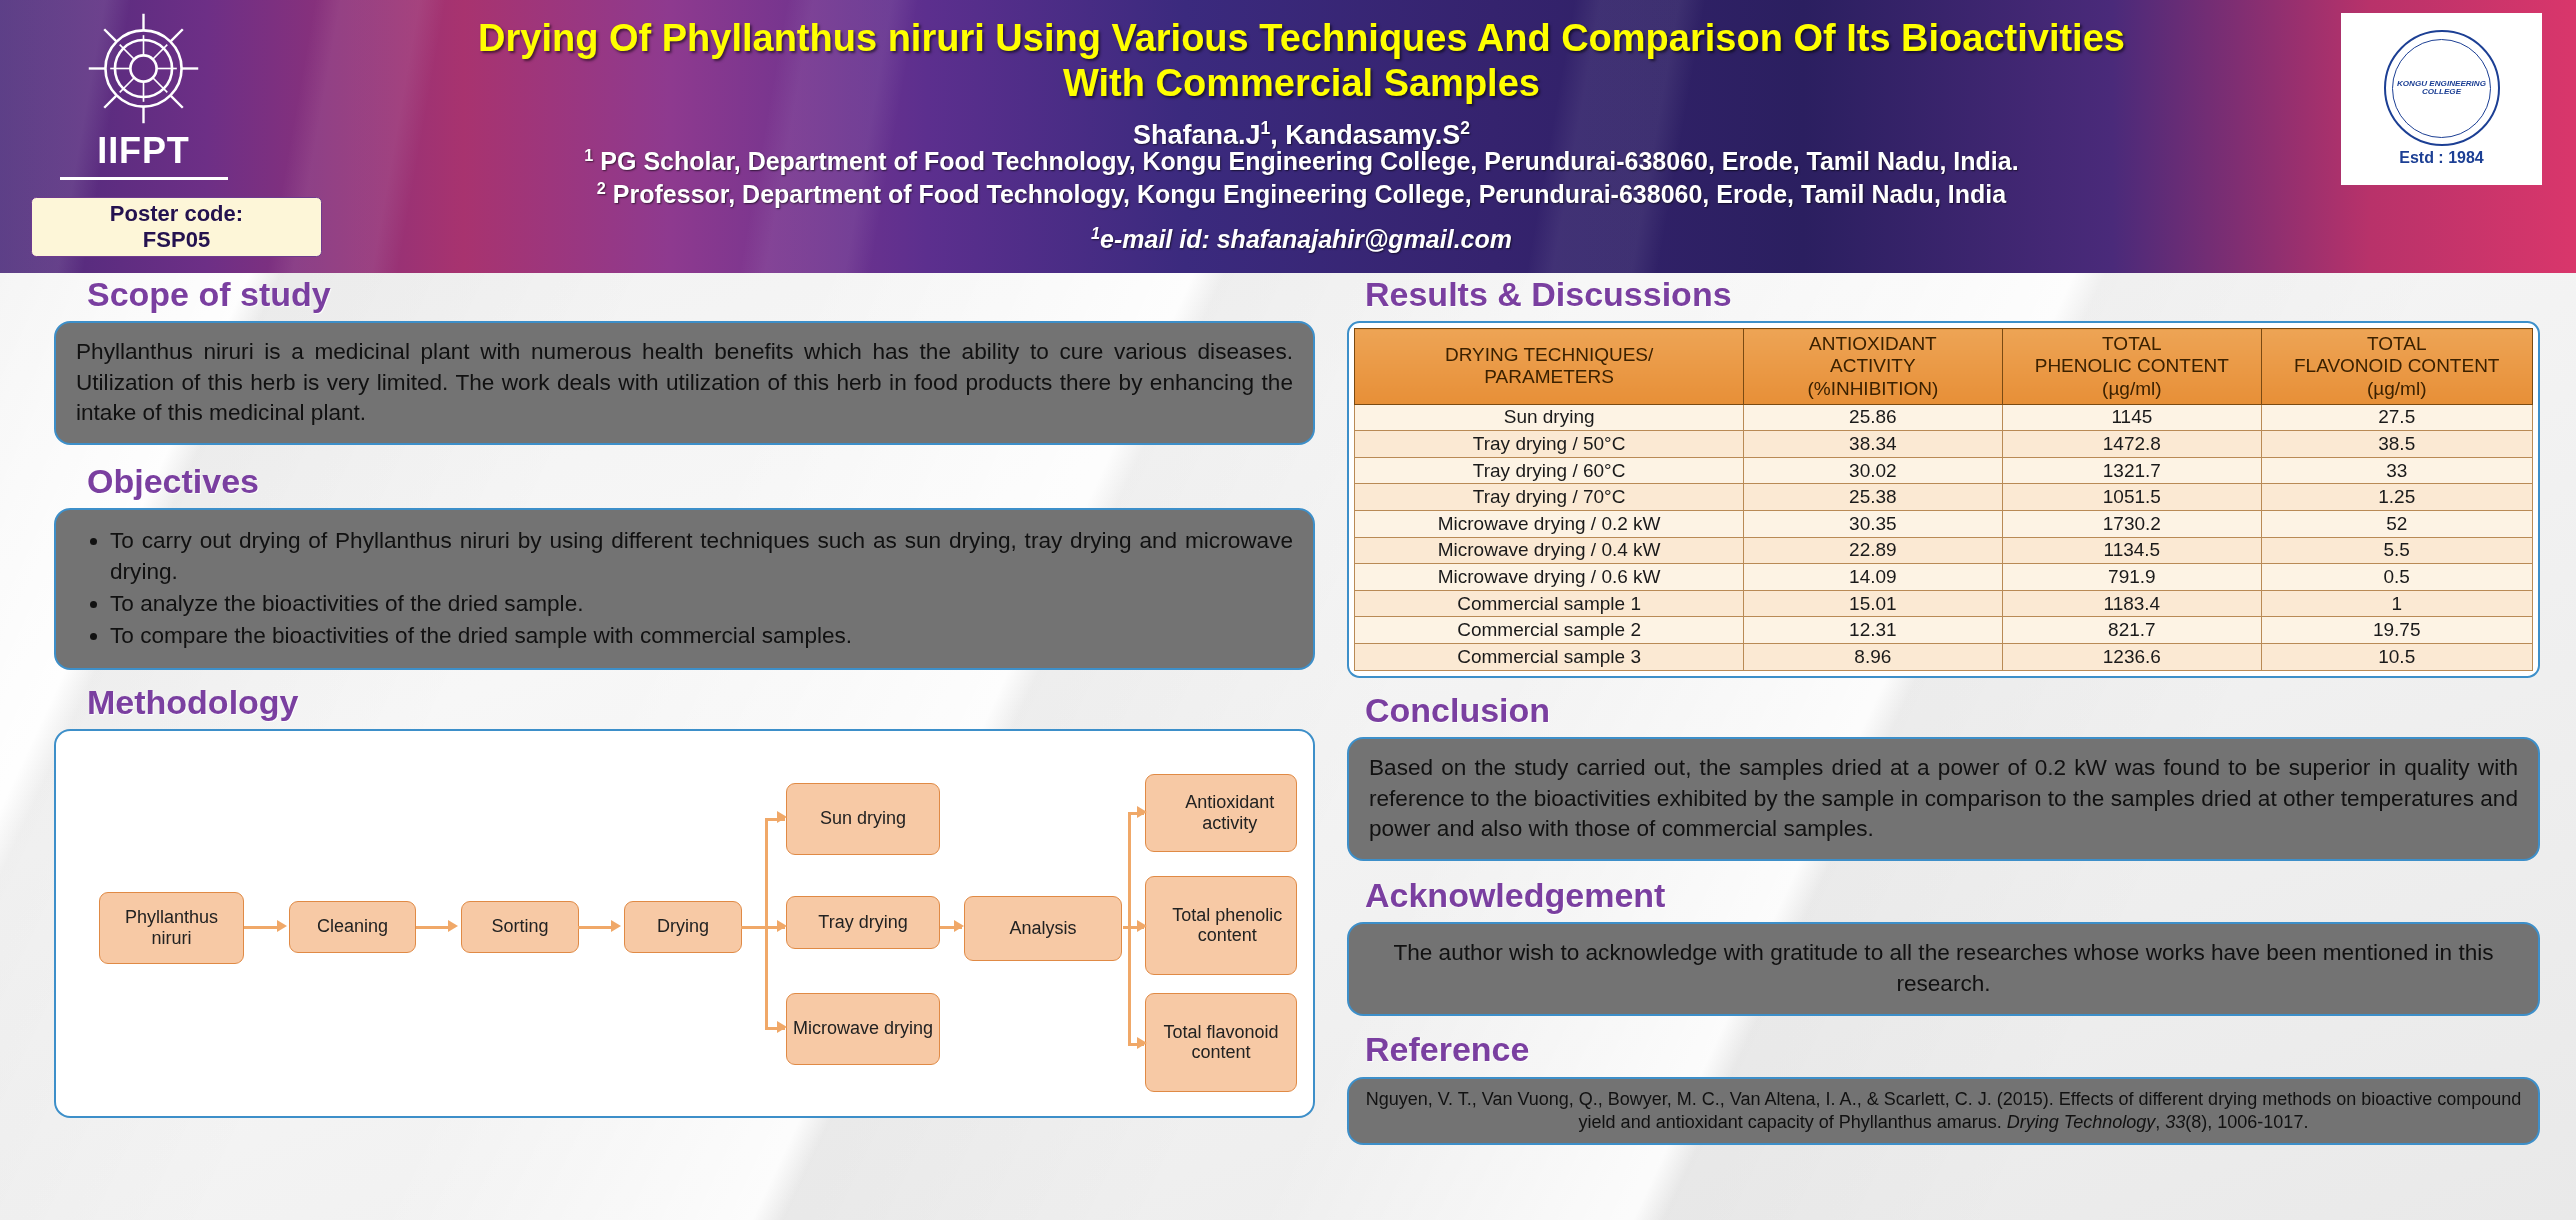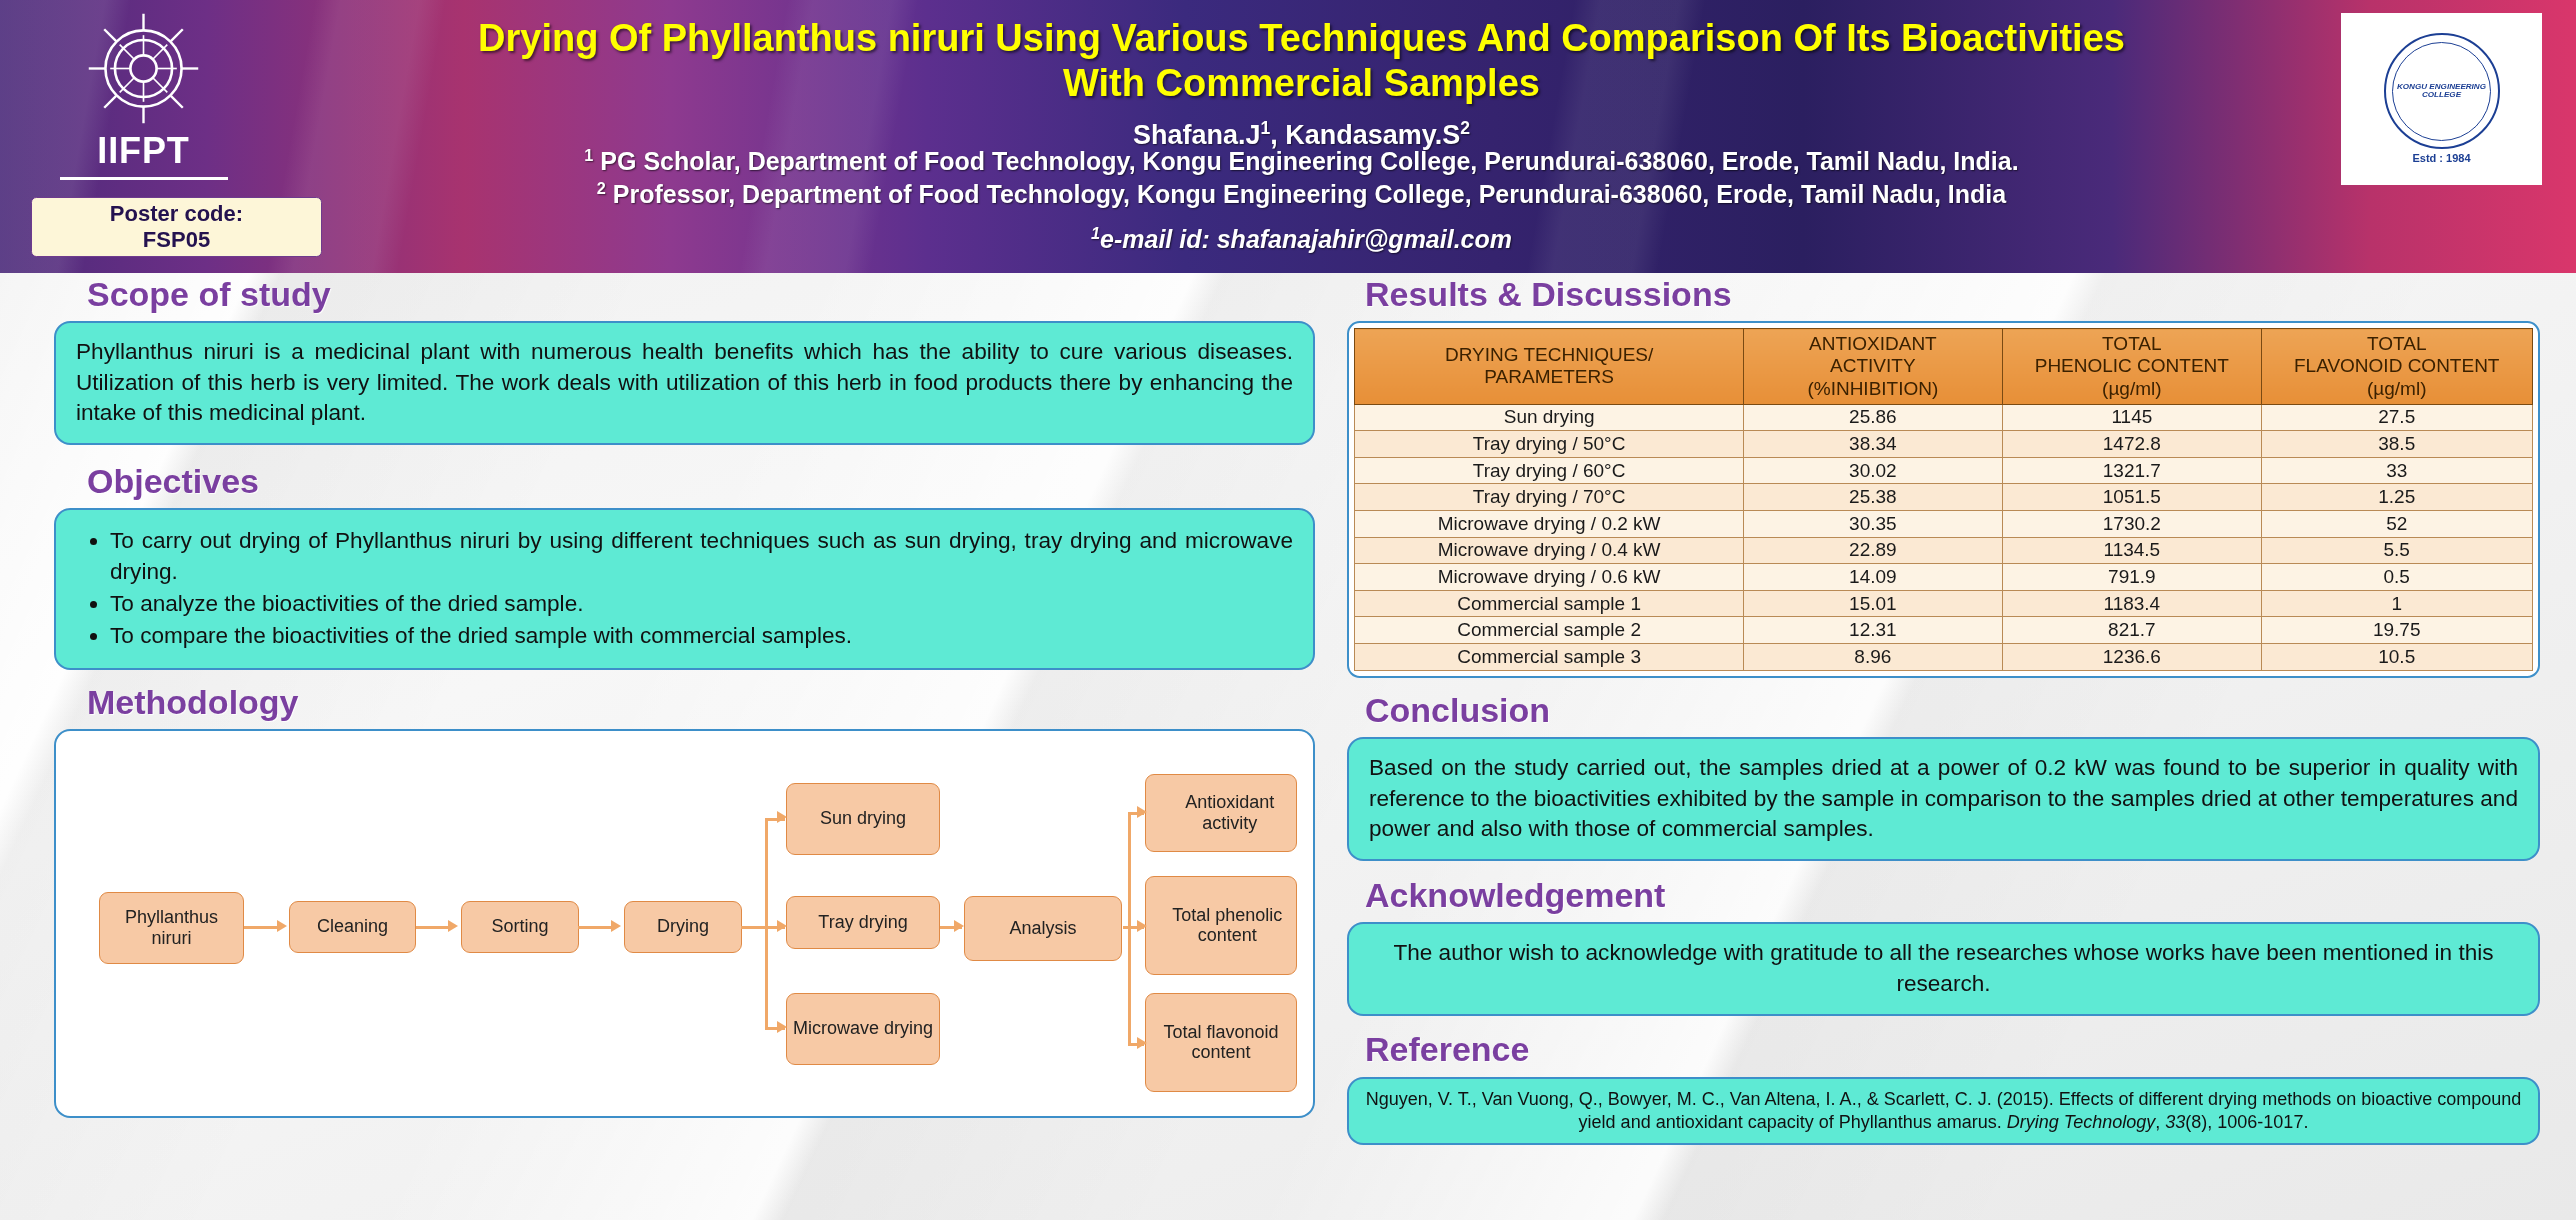--- a/index.html
+++ b/index.html
@@ -92,34 +92,34 @@
   .logo-right .seal {
     width: 116px; height: 116px; border-radius: 50%;
     border: 2.7px solid #1c3f94; position: relative;
     display:flex; align-items:center; justify-content:center;
     color:#1c3f94; font-size: 8.1px; text-align:center; line-height:1.05;font-style:italic;
   }
   .logo-right .seal::before{
     content:""; position:absolute; inset:6.3px; border:1.8px solid #1c3f94; border-radius:50%;
   }
   .logo-right .seal .inner-txt{ position:relative; z-index:2; padding: 0 9px; font-weight:bold;}
-  .logo-right .estd { font-size: 11px; color:#1c3f94; margin-top: 2.7px; font-weight:bold;}
+  .logo-right .estd { font-size: 16px; color:#1c3f94; margin-top: 2.7px; font-weight:bold;}
 
   
   .col-left { position:absolute; left: 54px; top: 271px; width: 1261px; z-index:1; }
   .col-right { position:absolute; left: 1347px; top: 271px; width: 1193px; z-index:1; }
 
   .sec-title {
     color: #7a3fa0; font-size: 34px; font-weight: bold;
     margin: 3.6px 0 7.2px 33px; text-shadow: 0.9px 0.9px 0.9px rgba(255,255,255,.9);
   }
   .sec-title.right { margin-left: 18px; }
 
   .panel {
-    background: #5eead4;
+    background: #737373;
     border: 2.7px solid #3d8fc9;
     border-radius: 16.3px;
     padding: 14.5px 20px;
     font-size: 22.6px; color:#111; line-height:1.35;
   }
   .panel p { margin: 0; text-align: justify; }
 
   ul.objectives { margin: 1.8px 0; padding-left: 34px; }
   ul.objectives li { margin: 1.8px 0; text-align: justify; }
 

